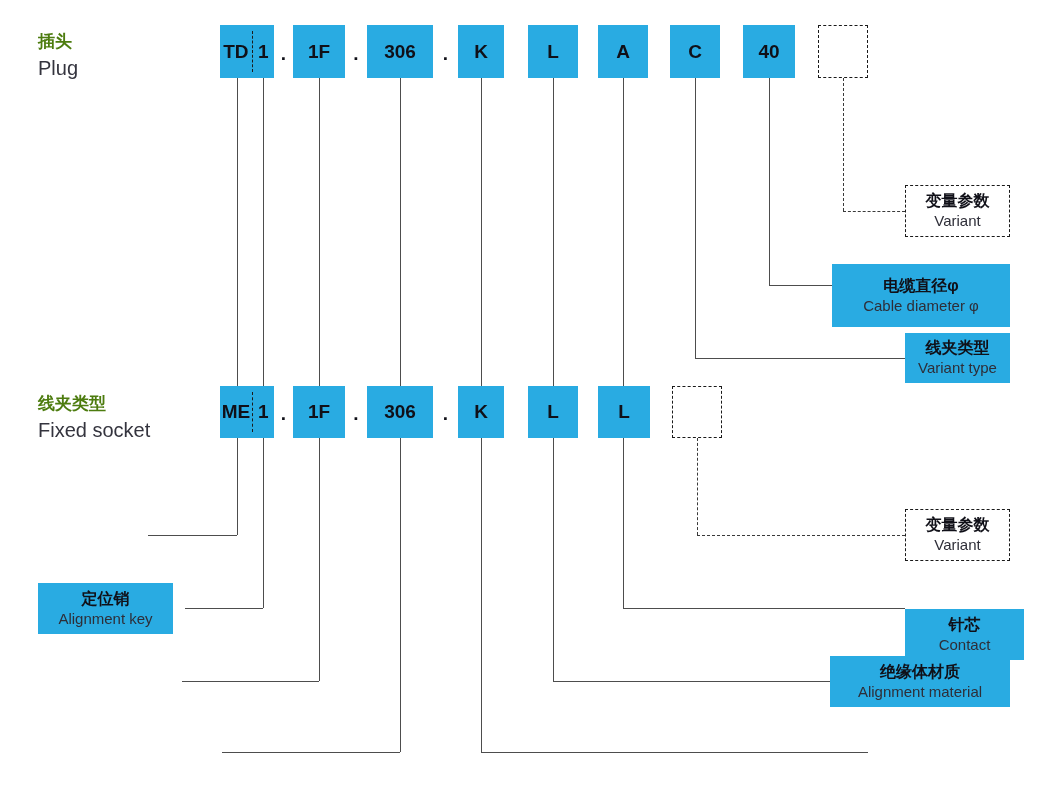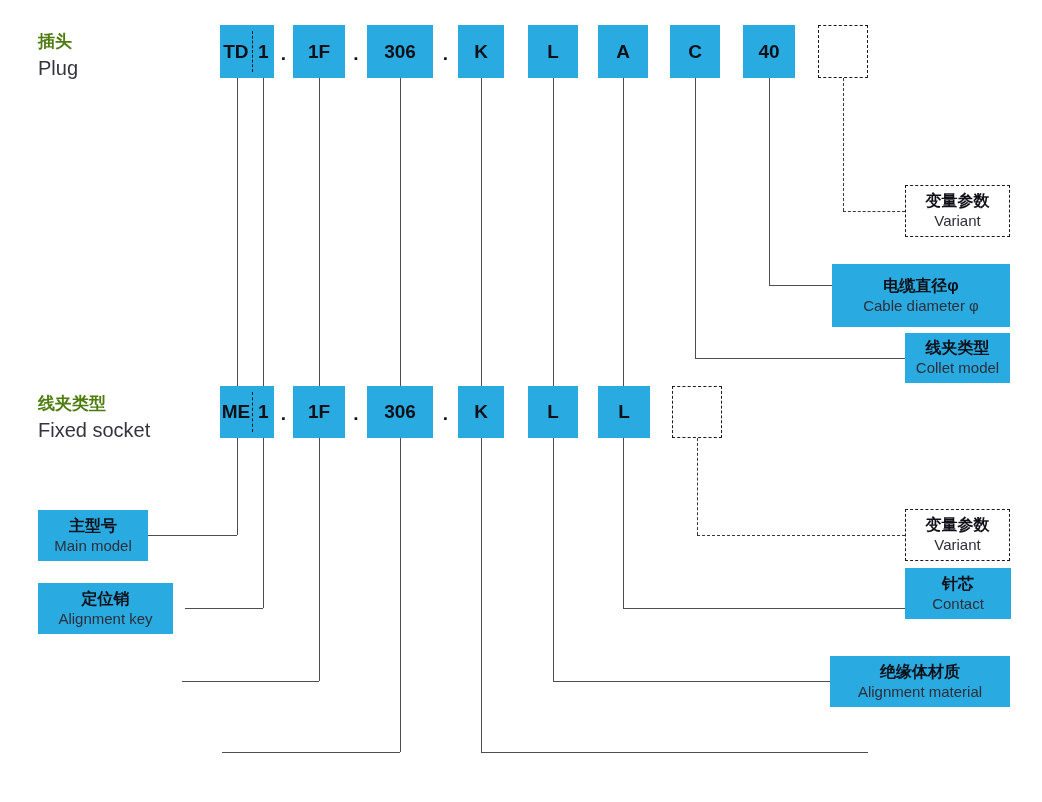--- a/index.html
+++ b/index.html
@@ -124,37 +124,33 @@
   <div class="callout dashed" style="left:905px;top:185px;width:105px;height:52px">
     <div class="zh">变量参数</div>
     <div class="en">Variant</div>
   </div>
   <div class="callout" style="left:832px;top:264px;width:178px;height:63px">
     <div class="zh">电缆直径φ</div>
     <div class="en">Cable diameter φ</div>
   </div>
   <div class="callout" style="left:905px;top:333px;width:105px;height:50px">
     <div class="zh">线夹类型</div>
-    <div class="en">Collet model</div>
+    <div class="en">Variant type</div>
   </div>
   <div class="callout dashed" style="left:905px;top:509px;width:105px;height:52px">
     <div class="zh">变量参数</div>
     <div class="en">Variant</div>
   </div>
-  <div class="callout" style="left:905px;top:568px;width:106px;height:51px">
+  <div class="callout" style="left:905px;top:609px;width:119px;height:51px">
     <div class="zh">针芯</div>
     <div class="en">Contact</div>
   </div>
   <div class="callout" style="left:830px;top:656px;width:180px;height:51px">
     <div class="zh">绝缘体材质</div>
     <div class="en">Alignment material</div>
   </div>
 
-  <div class="callout" style="left:38px;top:510px;width:110px;height:51px">
-    <div class="zh">主型号</div>
-    <div class="en">Main model</div>
-  </div>
   <div class="callout" style="left:38px;top:583px;width:135px;height:51px">
     <div class="zh">定位销</div>
     <div class="en">Alignment key</div>
   </div>
 
 </div>
 
 </body></html>

